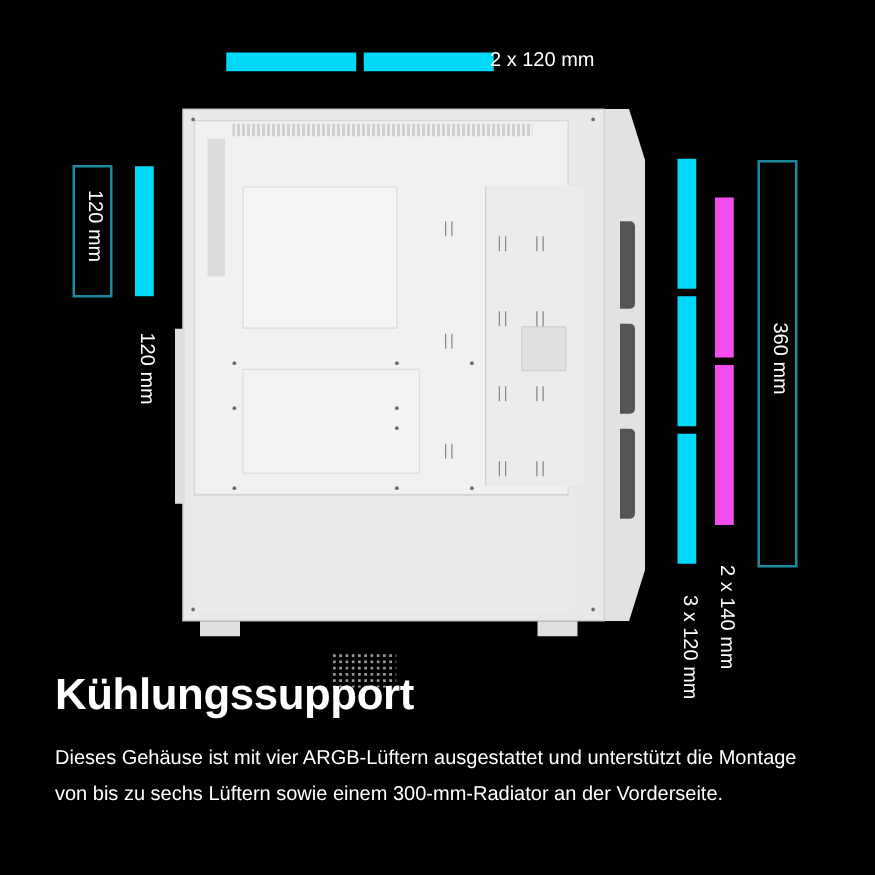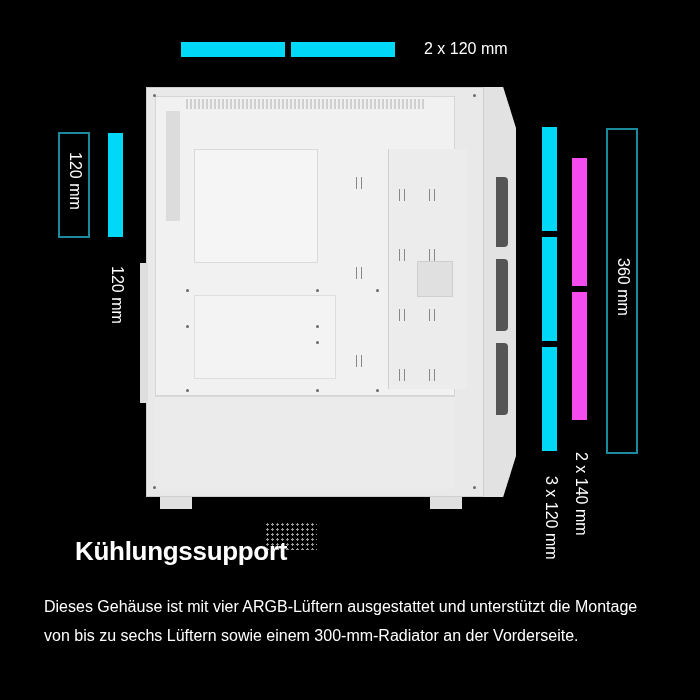--- a/index.html
+++ b/index.html
@@ -23,29 +23,29 @@
     .case-bay-square { position: absolute; left: 28px; top: 112px; width: 34px; height: 34px; background: #e0e0e0; border: 1px solid #cfcfcf; }
     .case-shroud { position: absolute; left: 8px; top: 308px; width: 300px; height: 92px; background: #ebebeb; border-top: 1px solid #d9d9d9; }
     .case-front { position: absolute; left: 338px; top: 0; width: 32px; height: 410px; background: #e2e2e2; clip-path: polygon(0 0, 60% 0, 100% 10%, 100% 90%, 60% 100%, 0 100%); }
     .case-slot { position: absolute; left: 350px; width: 12px; background: #555; border-radius: 0 4px 4px 0; }
     .case-foot { position: absolute; top: 410px; width: 32px; height: 12px; background: #e0e0e0; }
     .case-left-fan { position: absolute; left: 10px; top: 14px; width: 14px; height: 110px; background: #dcdcdc; }
     .case-left-io { position: absolute; left: -6px; top: 176px; width: 8px; height: 140px; background: #dedede; }
     .screw { position: absolute; width: 3px; height: 3px; border-radius: 50%; background: #6a6a6a; }
     .slot2 { position: absolute; width: 6px; height: 12px; border-left: 1px solid #888; border-right: 1px solid #888; box-sizing: border-box; }
 
-    .title { left: 44px; top: 536px; font-size: 26px; font-weight: bold; letter-spacing: -0.3px; margin-left: 31px; }
+    .title { left: 44px; top: 536px; font-size: 35px; font-weight: bold; letter-spacing: -0.3px; }
     .desc { left: 44px; top: 592px; width: 620px; font-size: 16px; line-height: 29px; }
   </style>
 </head>
 <body>
 
 <div class="abs bar-cyan" style="left:181px;top:42px;width:104px;height:15px;"></div>
 <div class="abs bar-cyan" style="left:291px;top:42px;width:104px;height:15px;"></div>
-<div class="abs hlabel" style="left:424px;top:40px;">2 x 120 mm</div>
+<div class="abs hlabel" style="left:392px;top:40px;">2 x 120 mm</div>
 
 <div class="abs outline-box" style="left:58px;top:132px;width:32px;height:106px;"></div>
 <div class="vlabel" style="left:84px;top:152px;">120 mm</div>
 <div class="abs bar-cyan" style="left:108px;top:133px;width:15px;height:104px;"></div>
 <div class="vlabel" style="left:126px;top:266px;">120 mm</div>
 
 <div class="abs case">
   <div class="case-frame">
     <div class="case-inner">
       <div class="case-vent-top"></div>

